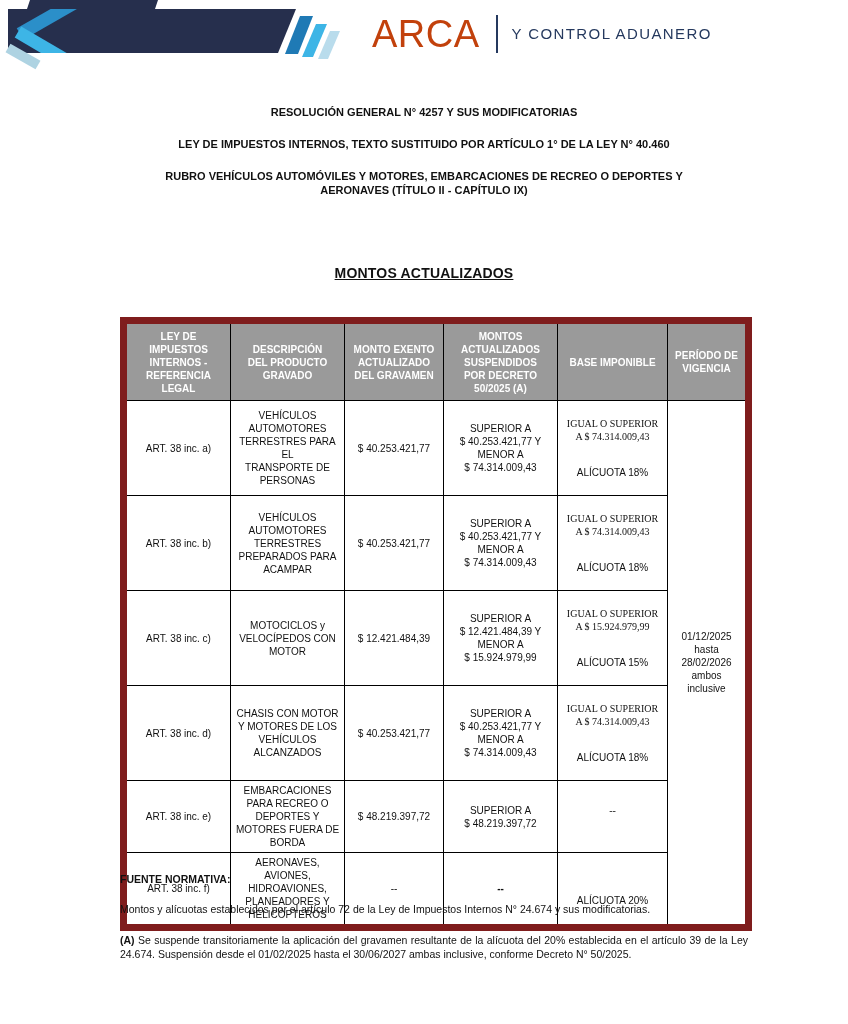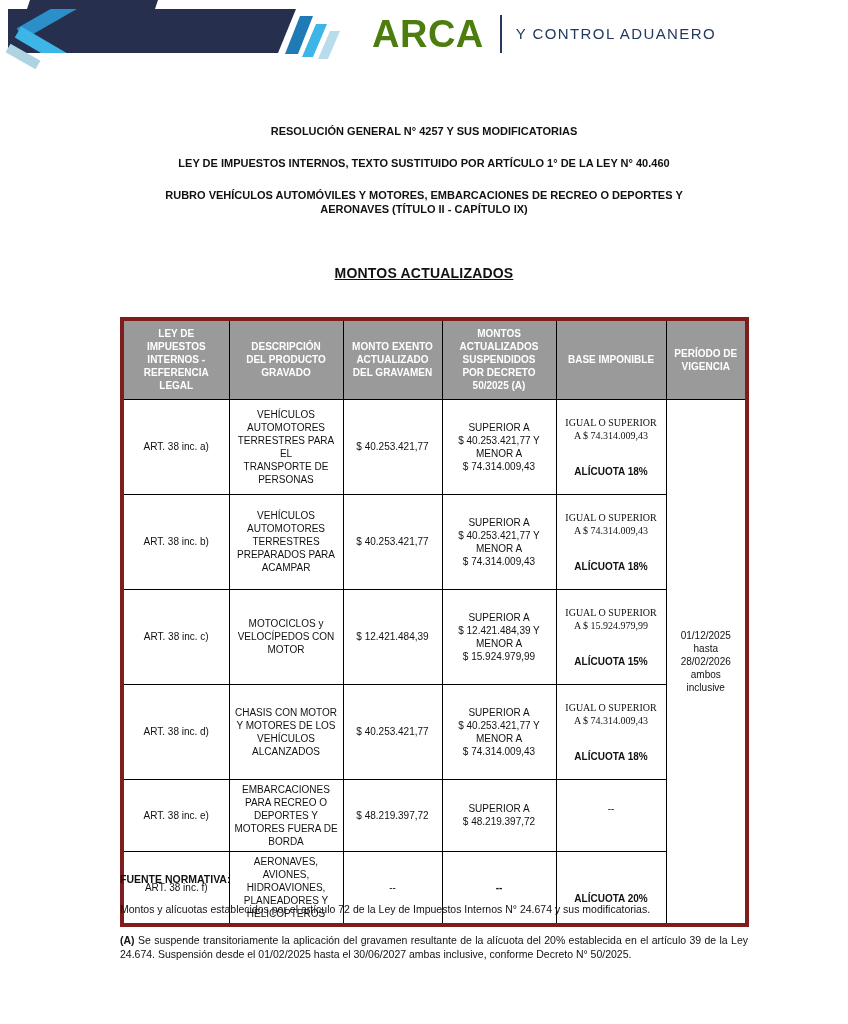--- a/index.html
+++ b/index.html
@@ -17,42 +17,42 @@
   .banner-art { position: absolute; left: 0; top: 0; }
   .logo-group {
     position: absolute;
     left: 372px; top: 8px;
     height: 52px;
     display: flex;
     align-items: center;
   }
   .logo-wordmark {
     font-size: 38px;
-    font-weight: bold;
+    font-weight: normal;
     letter-spacing: 0.5px;
-    color: #4d7c0f;
+    color: #c2410c;
   }
   .logo-divider {
     width: 2px; height: 38px;
     background: #25395e;
     margin: 0 14px 0 16px;
   }
   .agency-name {
     color: #25395e;
     font-size: 15px;
     line-height: 18px;
     letter-spacing: 1.4px;
     font-weight: 500;
     white-space: nowrap;
   }
 
   
   .titles {
     position: absolute;
-    left: 110px; top: 124px;
+    left: 110px; top: 105px;
     width: 628px;
     text-align: center;
   }
   .doc-title {
     font-size: 11px;
     font-weight: bold;
     line-height: 14px;
     margin-bottom: 18px;
     white-space: pre-line;
   }
@@ -66,42 +66,42 @@
     text-decoration: underline;
     letter-spacing: 0.2px;
   }
 
   
   .tax-table-wrap { position: absolute; left: 120px; top: 317px; }
   table.tax {
     border-collapse: collapse;
     table-layout: fixed;
     width: 625px;
-    border: 4px solid #7f1d1d;
+    border: 7px solid #7f1d1d;
     padding-left: 28px;
   }
   table.tax th, table.tax td {
     border: 1px solid #000;
     text-align: center;
     vertical-align: middle;
     white-space: pre-line;
     padding: 3px 3px;
     font-size: 10px;
     line-height: 1.3;
   }
   table.tax th {
     background: #9a9a9a;
     color: #ffffff;
     font-weight: bold;
   }
   tr.hrow   { height: 80px; }
   tr.row-a  { height: 81px; }
   tr.row-b, tr.row-c, tr.row-d, tr.row-e, tr.row-f { height: 71px; }
   td .range { display: block; font-family: Liberation Serif, serif; }
-  td .alicuota { display: block; font-weight: bold; margin-top: 10px; }
+  td .alicuota { display: block; font-weight: normal; margin-top: 10px; }
   td .alicuota:empty { display: none; }
   td .range:empty { display: none; }
   td.bold-cell { font-weight: bold; }
 
   
   .footer-notes {
     position: absolute;
     left: 120px; top: 872px;
     width: 628px;
     font-size: 10.5px;

